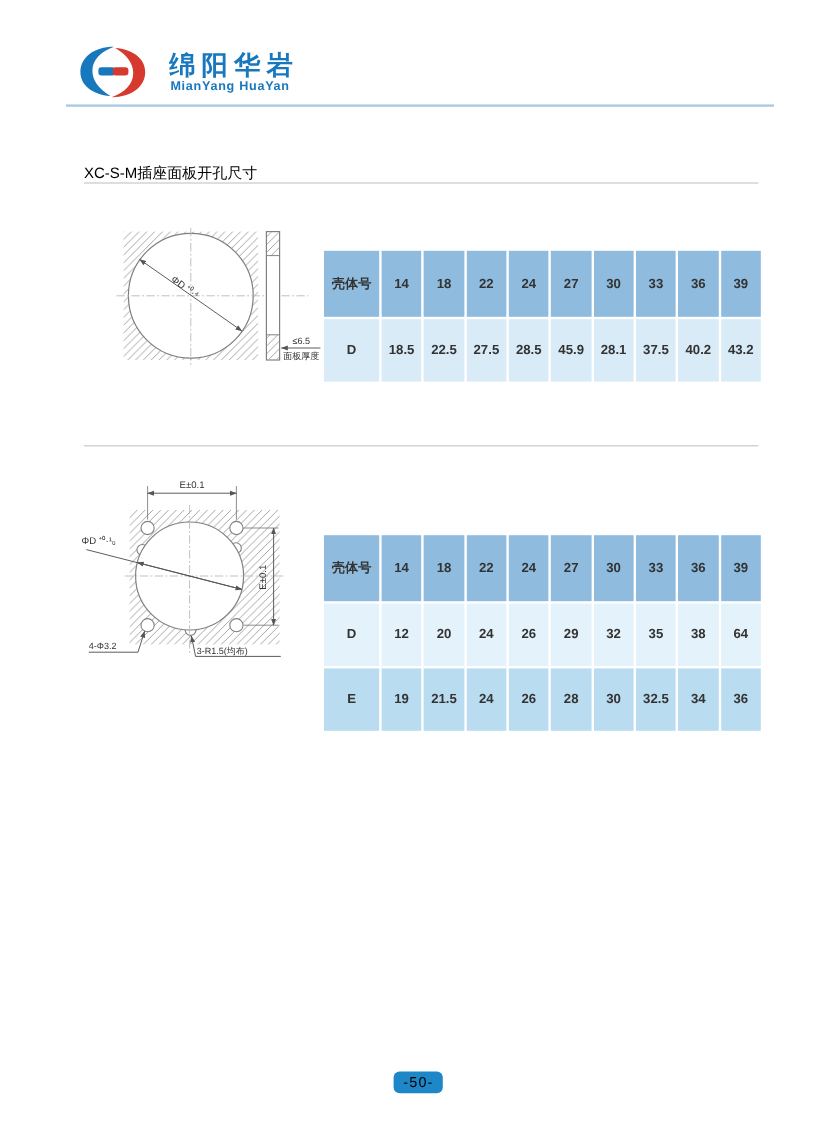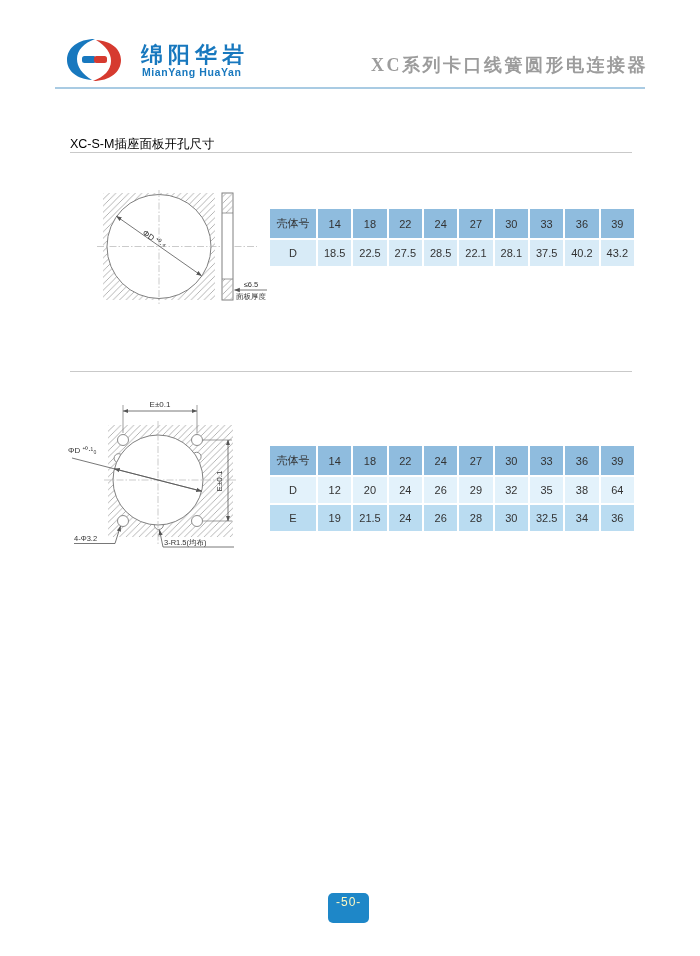--- a/index.html
+++ b/index.html
@@ -15,48 +15,47 @@
              font-size:18px; font-weight:bold; color:#9c9c9c; letter-spacing:2.5px; }
   .header-rule { position:absolute; left:55px; top:87px; width:590px; height:2px; background:#A9CBE3; }
 
   
   .sec-title { position:absolute; left:70px; font-size:12.5px; color:#000000; }
   .sec-rule  { position:absolute; left:70px; width:562px; height:1px; background:#c9c9c9; }
 
   
   .dtable { position:absolute; left:268px; border-collapse:separate; border-spacing:2px;
             table-layout:fixed; width:368px; }
-  .dtable td { text-align:center; font-size:11px; color:#333; padding:7px 0; overflow:hidden; }
+  .dtable td { text-align:center; font-size:11px; color:#333; padding:20px 0; overflow:hidden;font-weight:bold; }
   .dtable .hd td { background:#8FBCDE; }
   .row-light td   { background:#D8EBF7; }
   .row-lighter td { background:#E3F2FB; }
   .row-mid td     { background:#BADCF1; }
 
   .drawing { position:absolute; }
 
   
-  .page-pill { position:absolute; left:328px; top:893px; background:#1E87C8; color:#fef9c3;
-               font-size:12px; padding:2px 8px 14px 8px; border-radius:5px; letter-spacing:1px; }
+  .page-pill { position:absolute; left:328px; top:893px; background:#1E87C8; color:#000000;
+               font-size:12px; padding:2px 8px 2px 8px; border-radius:5px; letter-spacing:1px; }
 
   svg text { fill:#333; font-family:"Liberation Sans", sans-serif; }
 </style>
 </head>
 <body>
 
 <div class="page">
 
   <svg class="drawing" style="left:64px;top:36px;" width="60" height="48" viewBox="0 0 60 48">
     <path d="M31,3 C14,3 3,12 3,24 C3,35 13,43 28,44 C18,38 13,31 13,23 C13,14 20,7 31,3 Z" fill="#1878BE"></path>
     <path d="M29,45 C46,45 57,36 57,24 C57,13 47,5 32,4 C42,10 47,17 47,25 C47,34 40,41 29,45 Z" fill="#D63A2F"></path>
     <rect x="18" y="20" width="14" height="7" rx="2.5" fill="#1878BE"></rect>
     <rect x="30" y="20" width="13" height="7" rx="2.5" fill="#D63A2F"></rect>
   </svg>
   <div class="logo-cn">绵阳华岩</div>
   <div class="logo-en">MianYang HuaYan</div>
-  <div class="doc-title">XC系列卡口线簧圆形电连接器</div>
   <div class="header-rule"></div>
 
   <div class="sec-title" style="top:136px;">XC-S-M插座面板开孔尺寸</div>
   <div class="sec-rule" style="top:152px;"></div>
 
   <svg class="drawing" style="left:95px;top:188px;" width="195" height="127" viewBox="0 0 195 127">
     <defs>
       <pattern id="h1" patternUnits="userSpaceOnUse" width="6.5" height="6.5">
         <path d="M0,6.5 L6.5,0" stroke="#9b9b9b" stroke-width="0.75"></path>
       </pattern>
@@ -102,21 +101,21 @@
         <td>33</td>
         <td>36</td>
         <td>39</td>
       </tr>
       <tr class="row-light">
         <td>D</td>
         <td>18.5</td>
         <td>22.5</td>
         <td>27.5</td>
         <td>28.5</td>
-        <td>22.1</td>
+        <td>45.9</td>
         <td>28.1</td>
         <td>37.5</td>
         <td>40.2</td>
         <td>43.2</td>
       </tr>
     </tbody>
   </table>
 
   <div class="sec-rule" style="top:371px;"></div>
 

